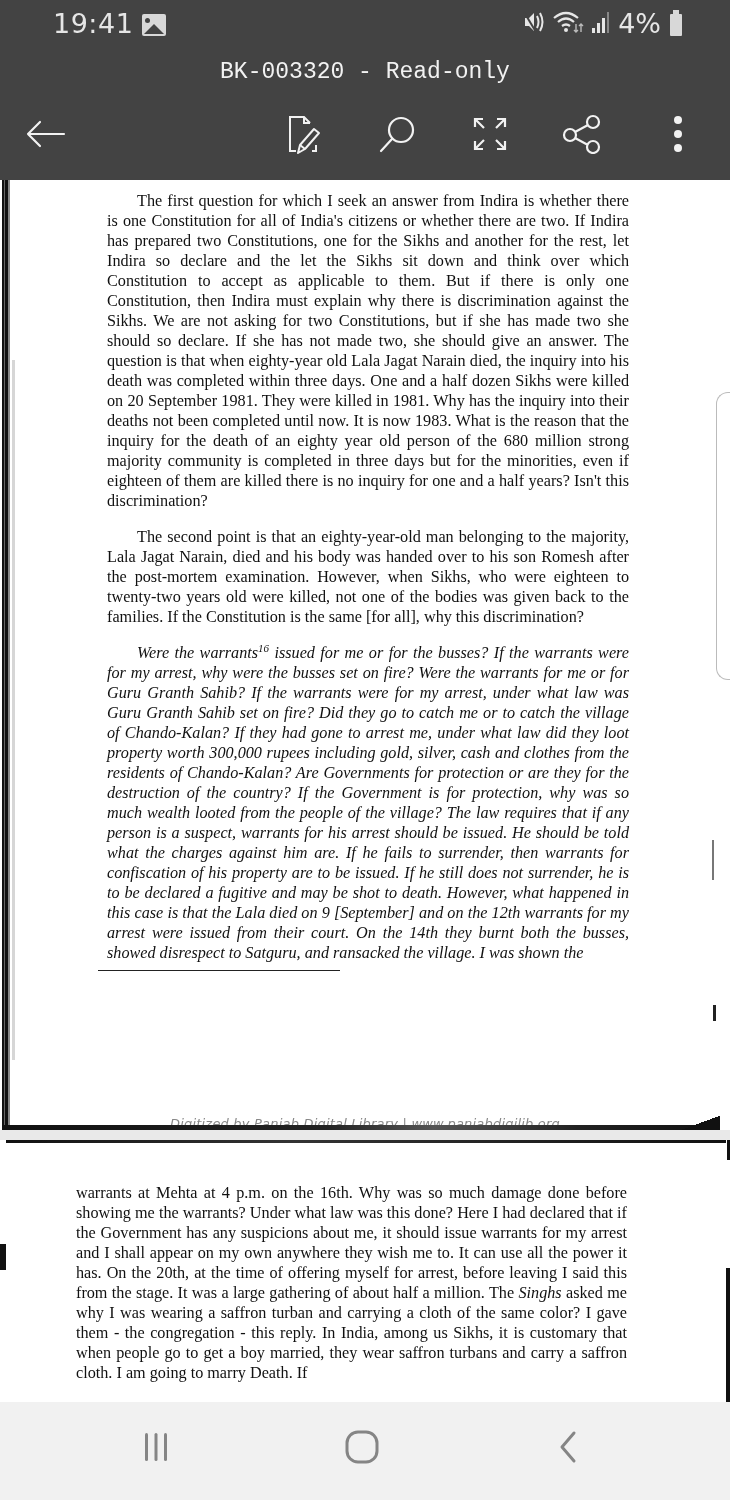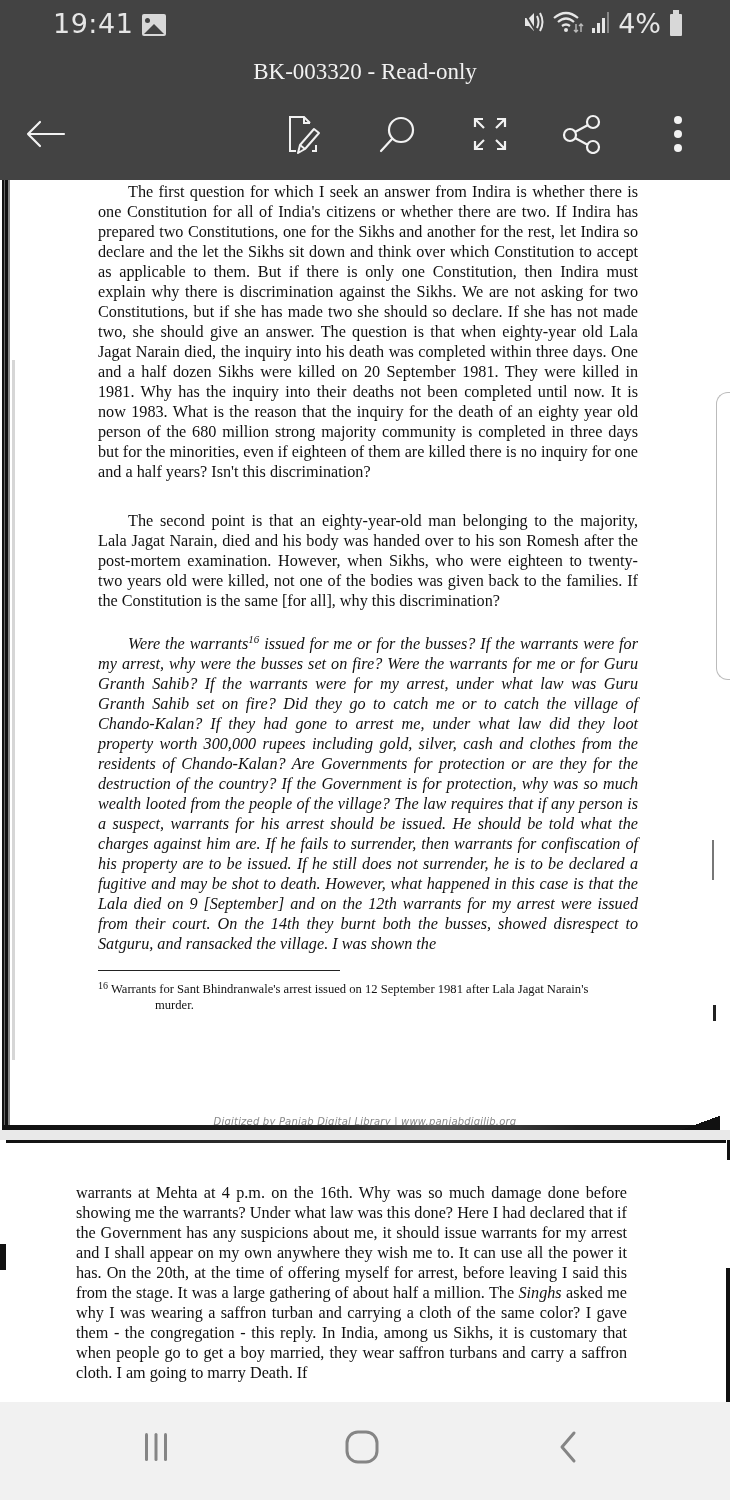--- a/index.html
+++ b/index.html
@@ -12,47 +12,47 @@
   .status-time { position: absolute; left: 53px; top: 8px; font-size: 27px; letter-spacing: 0.5px; color: #e6e6e6; }
   .gallery-icon { position: absolute; left: 142px; top: 14px; width: 24px; height: 22px; background: #d8d8d8; border-radius: 2px; overflow: hidden; }
   .gallery-icon::before { content: ""; position: absolute; left: 3px; top: 4px; width: 5px; height: 5px; border-radius: 50%; background: #434343; }
   .gallery-icon::after { content: ""; position: absolute; left: 2px; bottom: 2px; width: 0; height: 0; border-left: 10px solid transparent; border-right: 10px solid transparent; border-bottom: 10px solid #434343; }
   .status-right { position: absolute; right: 48px; top: 8px; display: flex; align-items: center; gap: 7px; color: #e6e6e6; }
   .mute-icon, .wifi-icon, .signal-icon { display: inline-block; }
   .status-battery-pct { font-size: 27px; }
   .battery-icon { width: 12px; height: 22px; background: #d8d8d8; position: relative; margin-left: 2px; margin-top: 3px; border-radius: 1px; }
   .battery-icon::before { content: ""; position: absolute; left: 3px; top: -4px; width: 6px; height: 4px; background: #d8d8d8; }
 
-  .title-bar { position: absolute; left: 0; top: 52px; width: 730px; height: 40px; text-align: center; font-family: Liberation Serif, serif; font-size: 23px; color: #f2f2f2; line-height: 40px; }
+  .title-bar { position: absolute; left: 0; top: 52px; width: 730px; height: 40px; text-align: center; font-family: Liberation Mono, monospace; font-size: 23px; color: #f2f2f2; line-height: 40px; }
 
   .toolbar { position: absolute; left: 0; top: 100px; width: 730px; height: 70px; }
   .tb-btn { position: absolute; top: 10px; width: 48px; height: 48px; display: flex; align-items: center; justify-content: center; cursor: pointer; }
   .tb-btn svg { display: block; }
 
   
   .viewport { position: absolute; left: 0; top: 180px; width: 730px; height: 1222px; overflow: hidden; background: #ffffff; }
 
   .page1 { position: absolute; left: 0; top: 0; width: 730px; height: 950px; background: #ffffff; }
   .page1-border-left { position: absolute; left: 2px; top: 0; width: 8px; height: 950px; background: linear-gradient(90deg, #111 0 2px, #666 2px 3px, #111 3px 6px, #888 6px 8px); }
   .page1-border-left2 { position: absolute; left: 12px; top: 180px; width: 3px; height: 700px; background: #bbb; opacity: 0.6; }
 
   .page-text { position: absolute; font-size: 16.2px; line-height: 20px; color: #111; text-align: justify; }
   .page1 .page-text { left: 98px; width: 540px; }
   .para { text-indent: 30px; }
-  .para p { margin: 0; }
+  .para p { margin: 9px; }
   .p1 { top: 2px; }
-  .p2 { top: 331px; }
+  .p2 { top: 338px; }
   .p3 { top: 454px; font-style: italic; }
   sup { font-size: 11px; line-height: 0; vertical-align: 6px; }
   .foot-rule { position: absolute; left: 98px; top: 790px; width: 242px; height: 1px; background: #222; }
   .footnote { position: absolute; left: 98px; top: 801px; width: 540px; font-size: 12.6px; line-height: 16px; color: #111; text-align: justify; }
   .footnote .fn-line2 { padding-left: 57px; }
   .footnote sup { font-size: 10px; vertical-align: 4px; }
   .page-number { position: absolute; left: 0; width: 730px; top: 866px; text-align: center; font-size: 16px; color: #111; }
-  .digitized-credit { position: absolute; left: 0; width: 730px; top: 936px; text-align: center; font-family: "DejaVu Sans", sans-serif; font-style: italic; font-size: 10px; color: #888; letter-spacing: 0.2px; }
+  .digitized-credit { position: absolute; left: 0; width: 730px; top: 936px; text-align: center; font-family: "DejaVu Sans", sans-serif; font-style: italic; font-size: 13px; color: #888; letter-spacing: 0.2px; }
 
   .bottom-bar1 { position: absolute; left: 4px; top: 945px; width: 716px; height: 5px; background: linear-gradient(90deg, #111 0%, #222 45%, #555 60%, #222 80%, #111 100%); }
   .bottom-bar1-tail { position: absolute; left: 680px; top: 936px; width: 40px; height: 14px; background: linear-gradient(160deg, transparent 50%, #111 50%); }
   .bleed-bracket { position: absolute; right: 0; top: 212px; width: 14px; height: 288px; border: 1px solid #bbb; border-right: none; border-radius: 12px 0 0 12px; }
   .bleed-tick { position: absolute; right: 16px; top: 660px; width: 2px; height: 40px; background: #777; }
   .bleed-tick2 { position: absolute; right: 14px; top: 825px; width: 3px; height: 16px; background: #222; }
 
   .separator { position: absolute; left: 0; top: 950px; width: 730px; height: 10px; background: #e9e9e9; }
 
   .page2 { position: absolute; left: 0; top: 960px; width: 730px; height: 262px; background: #ffffff; }
@@ -178,24 +178,20 @@
 
     <div class="page-text para p2">
       <p>The second point is that an eighty-year-old man belonging to the majority, Lala Jagat Narain, died and his body was handed over to his son Romesh after the post-mortem examination. However, when Sikhs, who were eighteen to twenty-two years old were killed, not one of the bodies was given back to the families. If the Constitution is the same [for all], why this discrimination?</p>
     </div>
 
     <div class="page-text para p3">
       <p><span>Were the warrants</span><sup>16</sup><span> issued for me or for the busses? If the warrants were for my arrest, why were the busses set on fire? Were the warrants for me or for Guru Granth Sahib? If the warrants were for my arrest, under what law was Guru Granth Sahib set on fire? Did they go to catch me or to catch the village of Chando-Kalan? If they had gone to arrest me, under what law did they loot property worth 300,000 rupees including gold, silver, cash and clothes from the residents of Chando-Kalan? Are Governments for protection or are they for the destruction of the country? If the Government is for protection, why was so much wealth looted from the people of the village? The law requires that if any person is a suspect, warrants for his arrest should be issued. He should be told what the charges against him are. If he fails to surrender, then warrants for confiscation of his property are to be issued. If he still does not surrender, he is to be declared a fugitive and may be shot to death. However, what happened in this case is that the Lala died on 9 [September] and on the 12th warrants for my arrest were issued from their court. On the 14th they burnt both the busses, showed disrespect to Satguru, and ransacked the village. I was shown the</span></p>
     </div>
 
     <div class="foot-rule"></div>
-    <div class="footnote">
-      <div><sup>16</sup><span> Warrants for Sant Bhindranwale's arrest issued on 12 September 1981 after Lala Jagat Narain's</span></div>
-      <div class="fn-line2">murder.</div>
-    </div>
 
     <div class="digitized-credit">Digitized by Panjab Digital Library | www.panjabdigilib.org</div>
 
     <div class="bottom-bar1"></div>
     <div class="bottom-bar1-tail"></div>
 
     <div class="bleed-bracket"></div>
     <div class="bleed-tick"></div>
     <div class="bleed-tick2"></div>
   </div>

